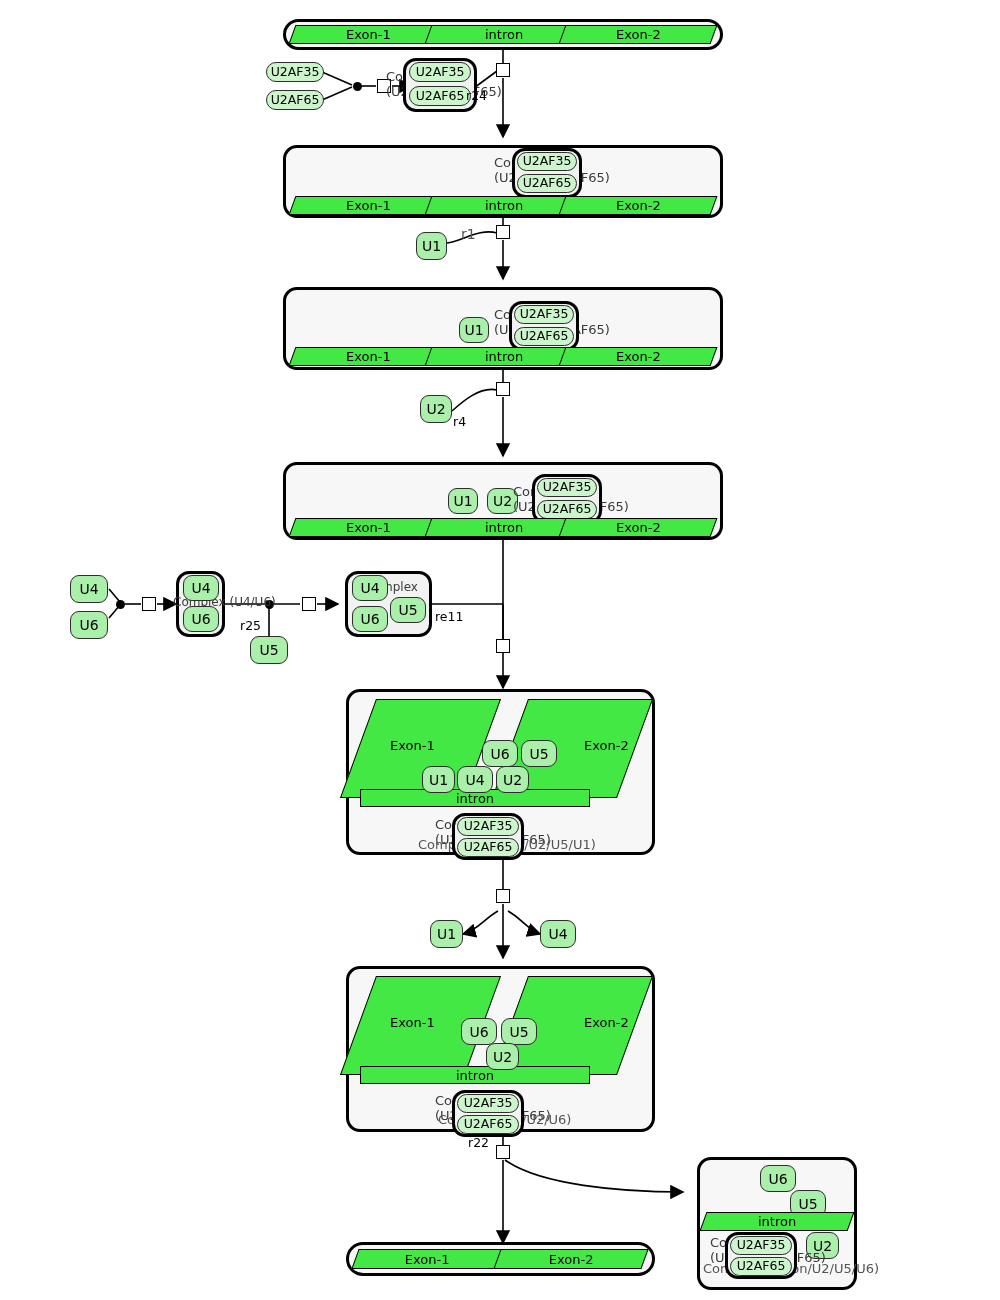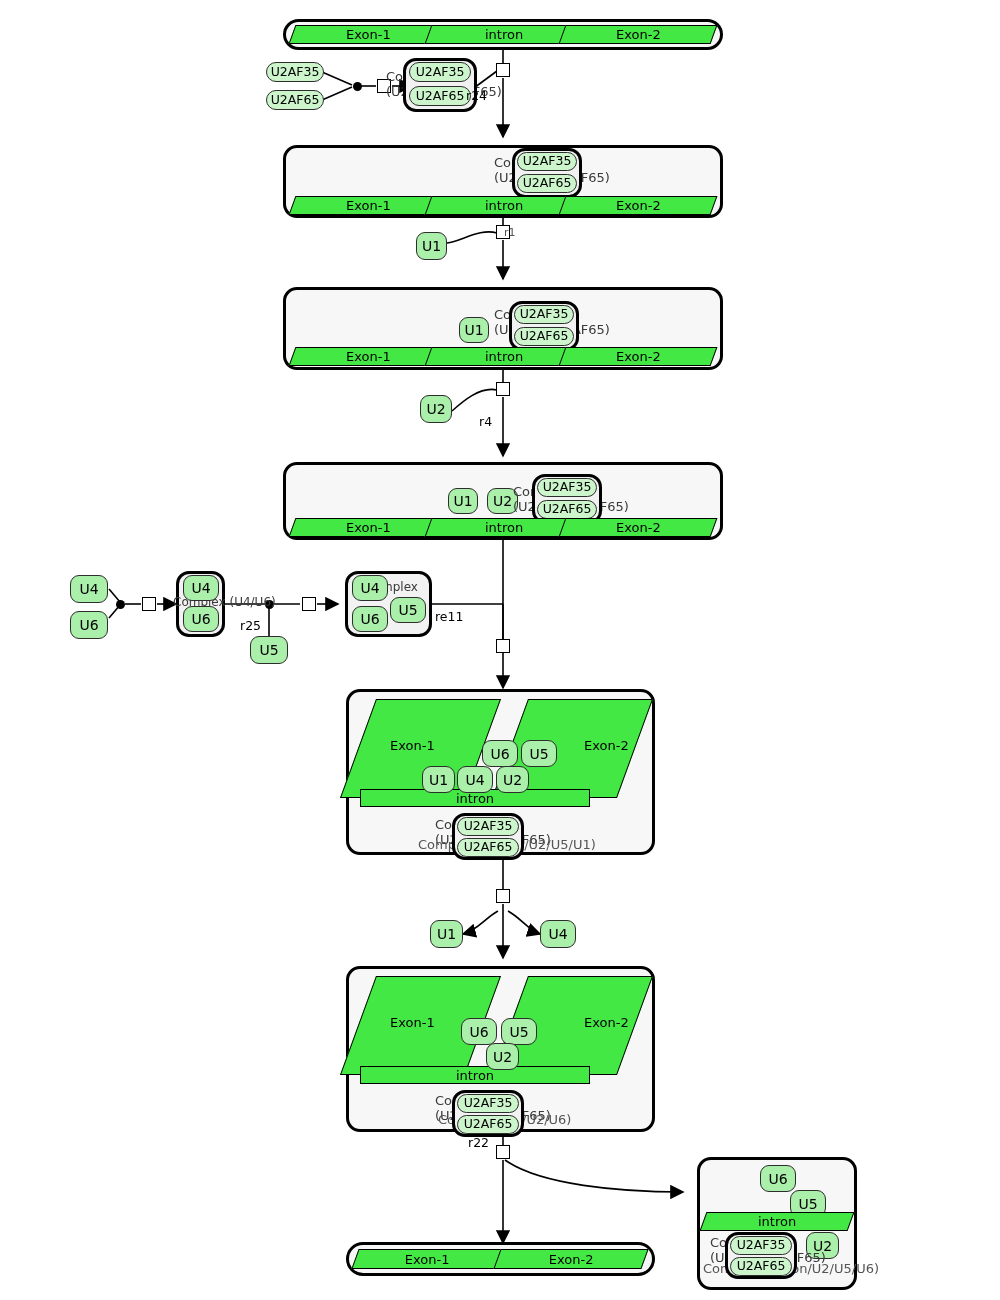--- a/index.html
+++ b/index.html
@@ -162,21 +162,21 @@
   <div class="na skewL" style="left:428px;top:196px;width:152px;height:19px;">
     <span class="lbl">intron</span>
     </div>
   <div class="na skewL" style="left:562px;top:196px;width:152px;height:19px;">
     <span class="lbl">Exon-2</span>
     </div>
 
   <div class="node" style="left:416px;top:232px;width:31px;height:28px;">
     <span>U1</span>
     </div>
-  <div class="rlabel" style="left:504px;top:226px;font-size:11px;color:#555;">r1</div>
+  <div class="rlabel" style="left:461px;top:226px;font-size:14px;color:#555;">r1</div>
 
   <div class="compartment" style="left:283px;top:287px;width:440px;height:83px;"></div>
   <div class="node" style="left:459px;top:317px;width:30px;height:26px;">
     <span>U1</span>
     </div>
   <div class="txt" style="left:494px;top:308px;">
     <span>Com</span><br>
     <span>(U2AF35/U2AF65)</span>
   </div>
   <div class="complexnode" style="left:509px;top:301px;width:70px;height:50px;"></div>
@@ -192,21 +192,21 @@
   <div class="na skewL" style="left:428px;top:347px;width:152px;height:19px;">
     <span class="lbl">intron</span>
     </div>
   <div class="na skewL" style="left:562px;top:347px;width:152px;height:19px;">
     <span class="lbl">Exon-2</span>
     </div>
 
   <div class="node" style="left:420px;top:395px;width:32px;height:28px;">
     <span>U2</span>
     </div>
-  <div class="rlabel" style="left:453px;top:414px;margin-left:26px;">r4</div>
+  <div class="rlabel" style="left:453px;top:414px;">r4</div>
 
   <div class="compartment" style="left:283px;top:462px;width:440px;height:78px;"></div>
   <div class="node" style="left:448px;top:488px;width:30px;height:26px;">
     <span>U1</span>
     </div>
   <div class="node" style="left:487px;top:488px;width:31px;height:26px;">
     <span>U2</span>
     </div>
   <div class="txt" style="left:513px;top:485px;">
     <span>Com</span><br>

